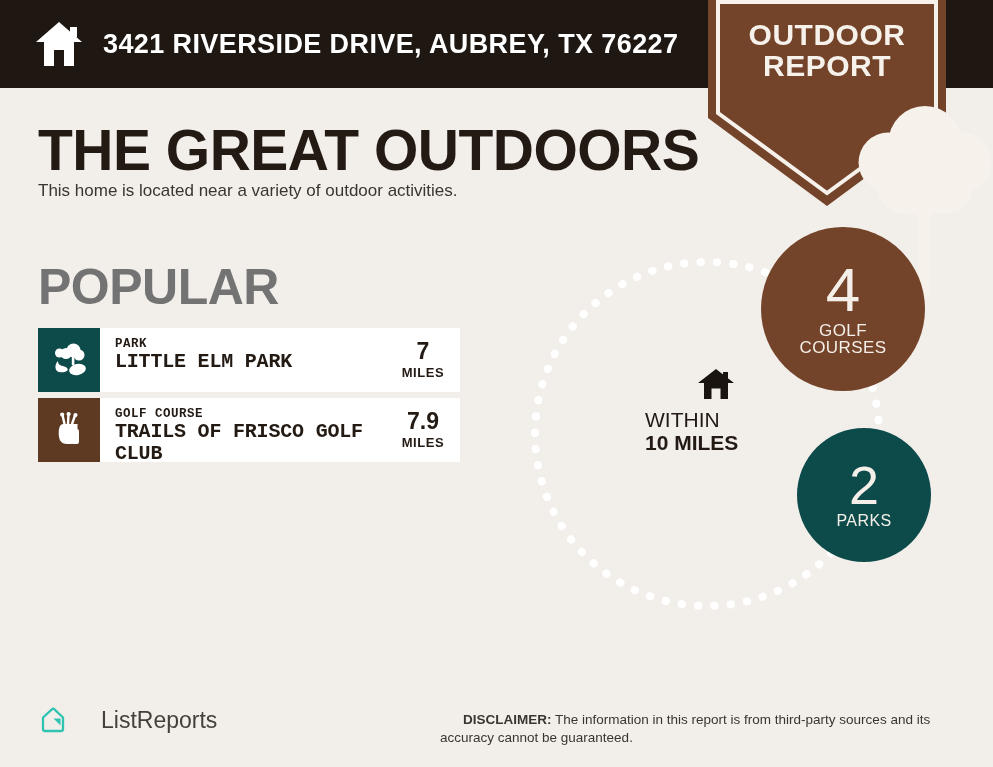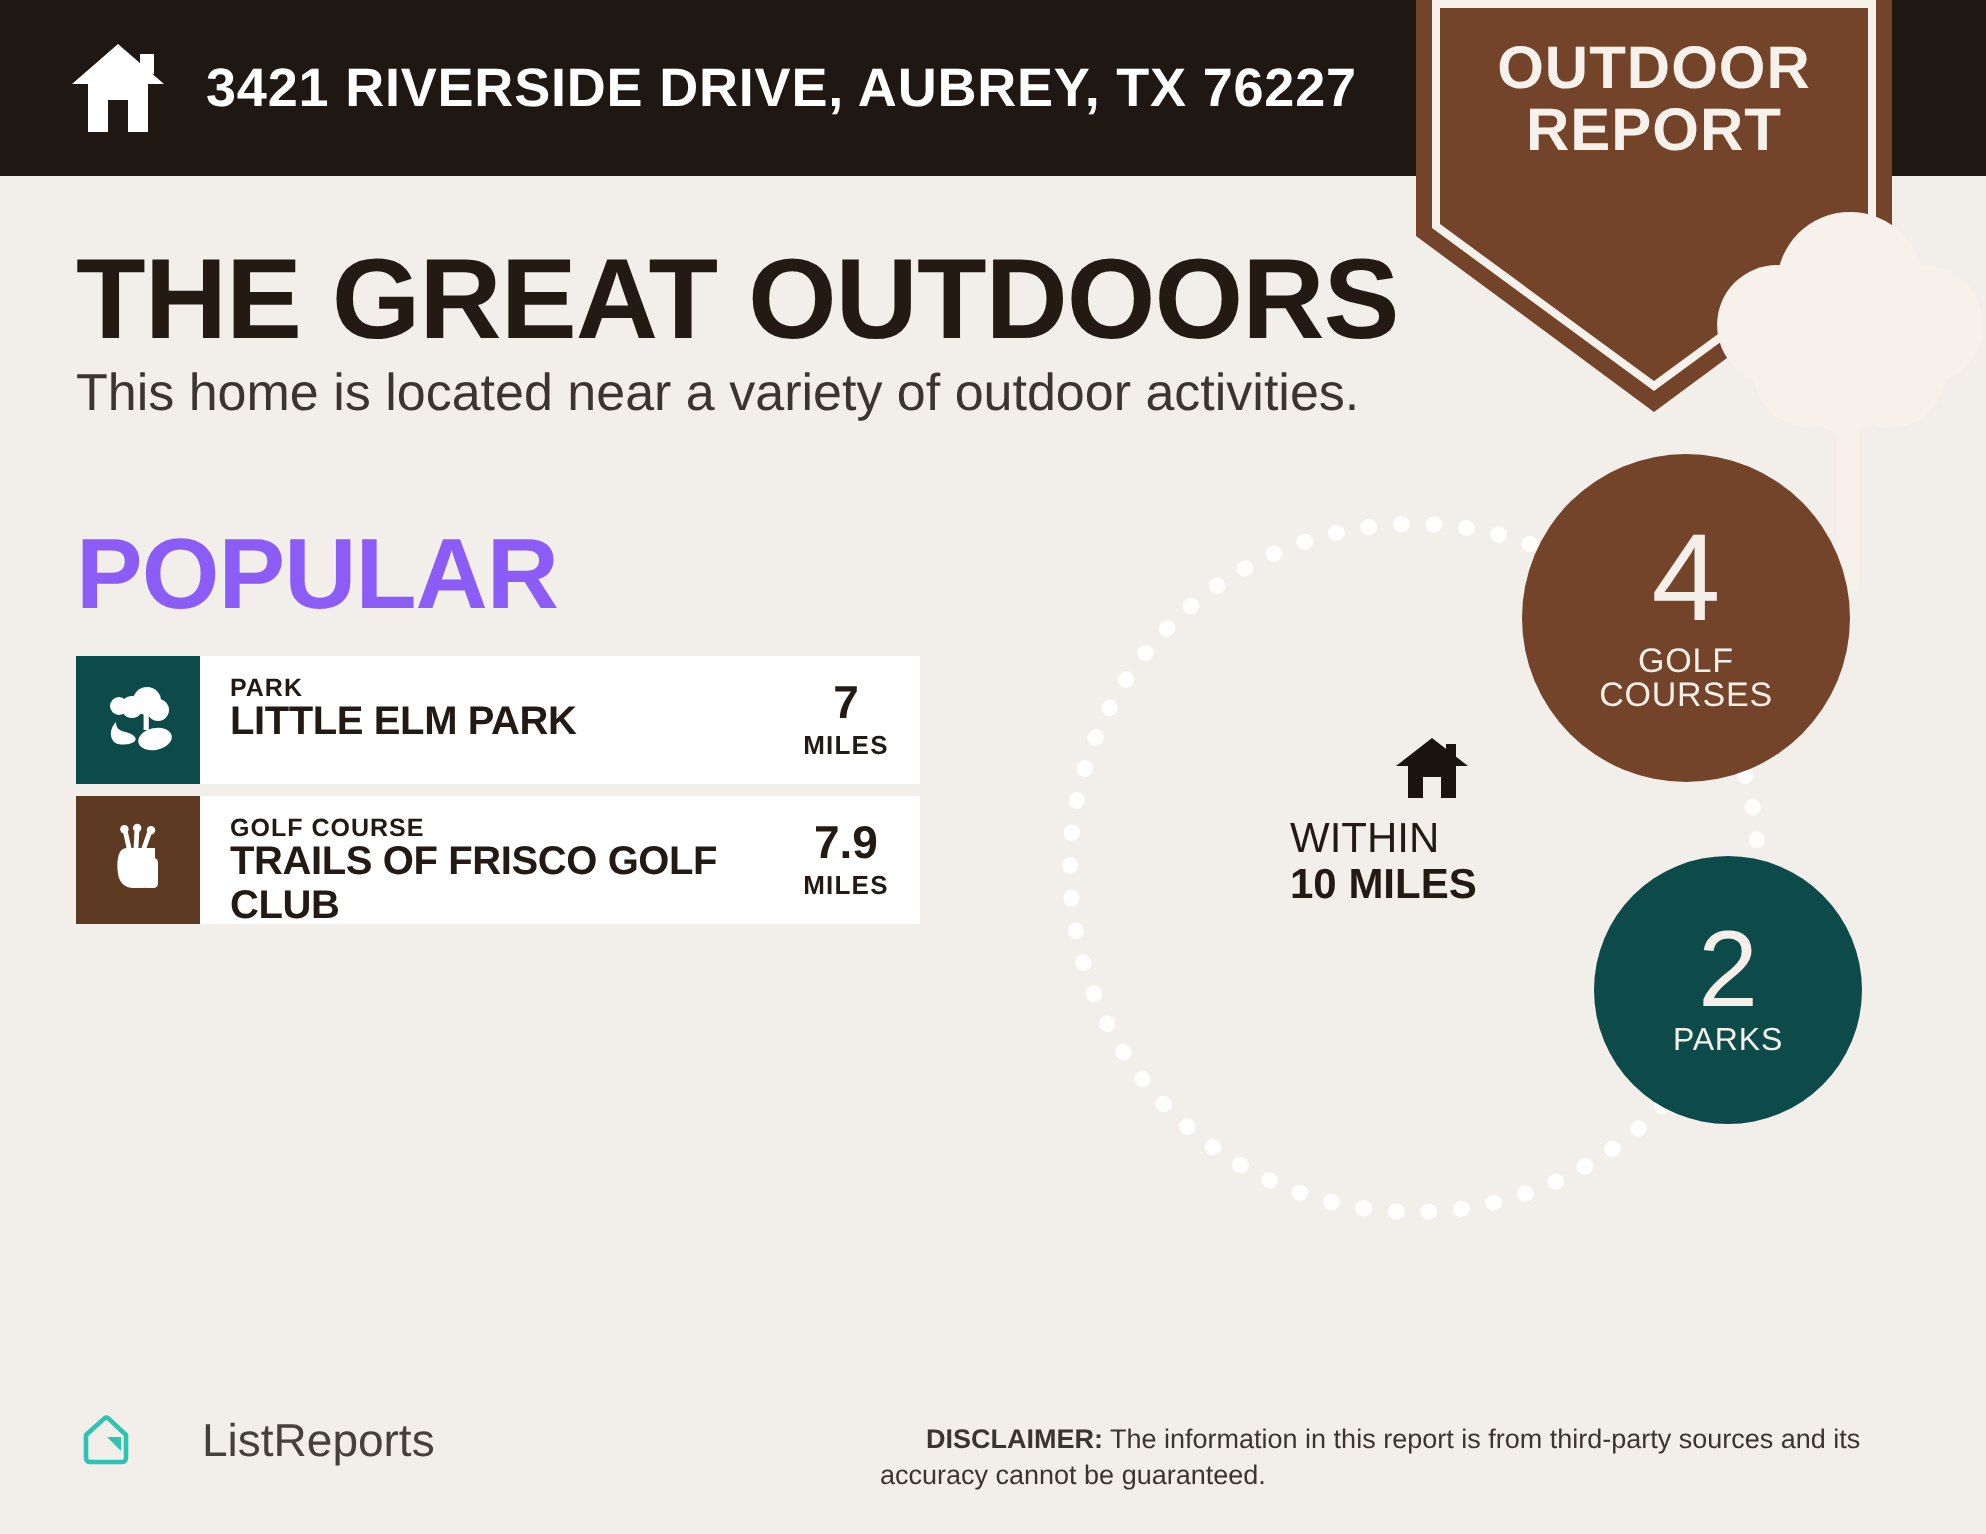--- a/index.html
+++ b/index.html
@@ -58,26 +58,26 @@
 
   
   #main-title {
     position:absolute; left:38px; top:117px;
     font-size:57px; font-weight:bold;
     color:#231a14;
     letter-spacing:-0.5px;
   }
   #subtitle {
     position:absolute; left:38px; top:181px;
-    font-size:26px; color:#3b3530;
+    font-size:17px; color:#3b3530;
   }
   #popular-heading {
     position:absolute; left:38px; top:258px;
     font-size:50px; font-weight:bold;
-    color:#8b5cf6;
+    color:#737373;
     letter-spacing:-0.5px;
   }
 
   #list { position:absolute; left:38px; top:328px; width:422px; }
   .list-row {
     position:relative;
     height:64px;
     margin-bottom:6px;
     background:#ffffff;
     display:flex;
@@ -86,20 +86,21 @@
   }
   .row-icon {
     width:62px; min-width:62px; height:64px;
     display:flex; align-items:center; justify-content:center;
   }
   .row-icon svg { width:38px; height:38px; }
   .row-mid {
     flex:1;
     padding:9px 0 0 15px;
     overflow:hidden;
+    font-family:Liberation Mono, monospace;
   }
   .row-cat {
     font-size:12.5px; font-weight:bold;
     color:#231a14; letter-spacing:0.5px;
     line-height:1.15;
   }
   .row-name {
     font-size:20px; font-weight:bold;
     color:#231a14; letter-spacing:-0.2px;
     line-height:1.08;

